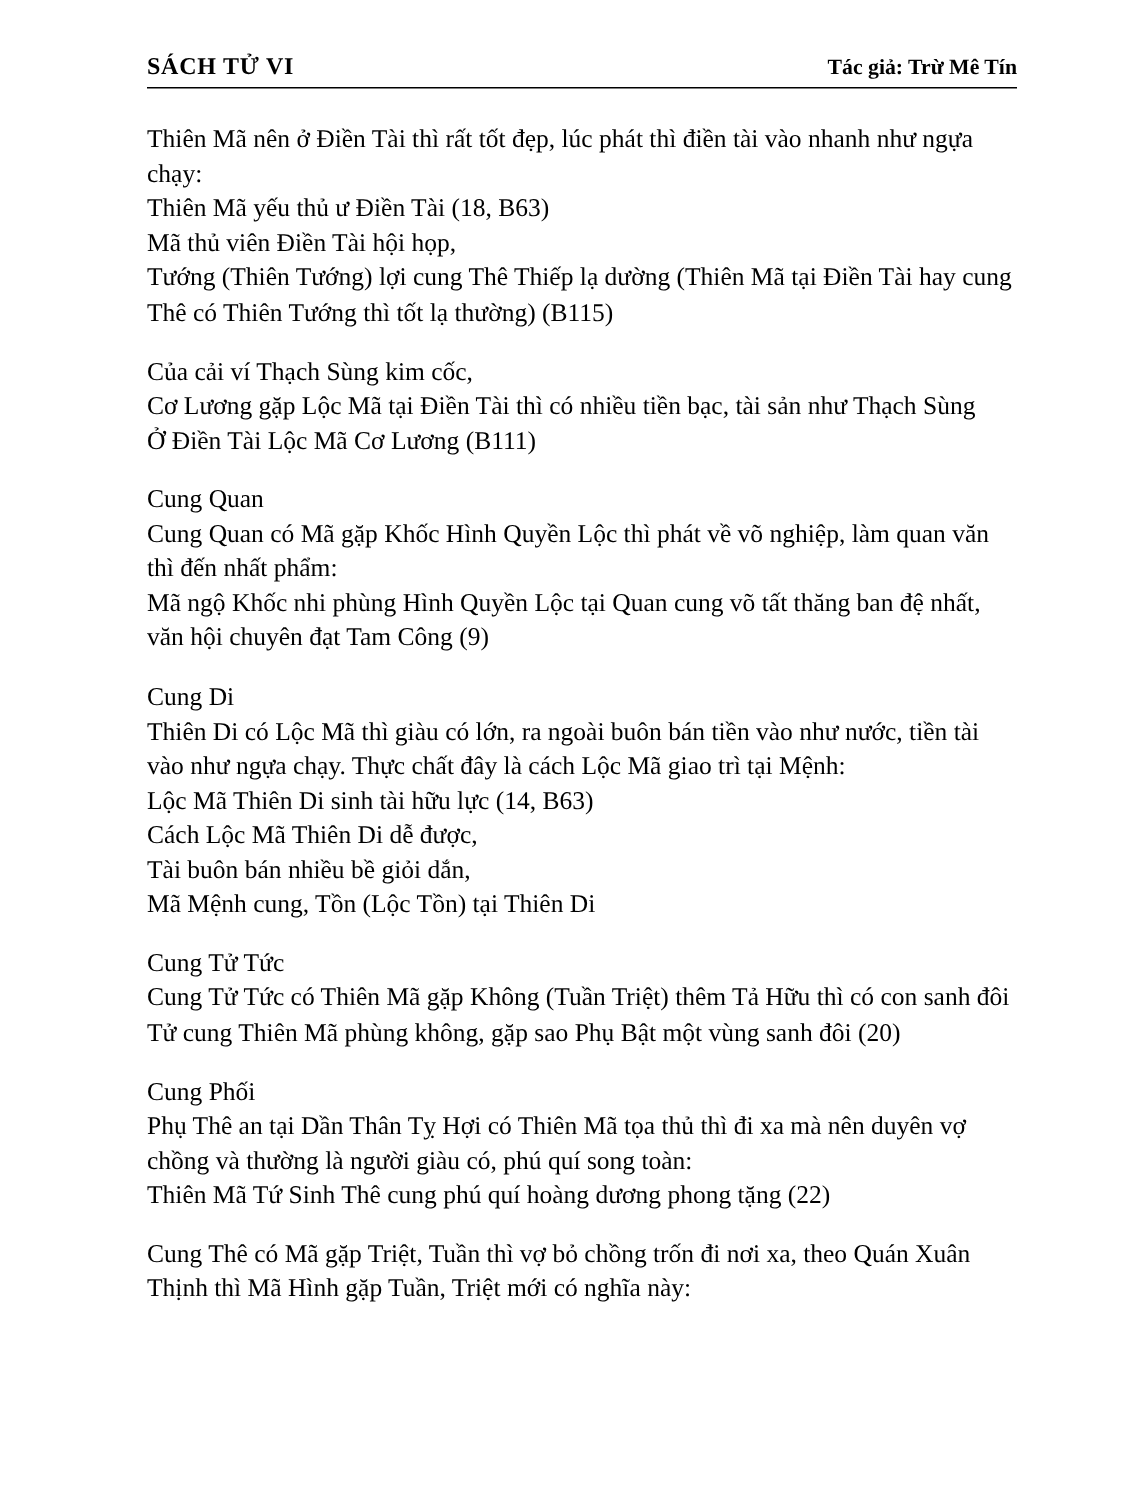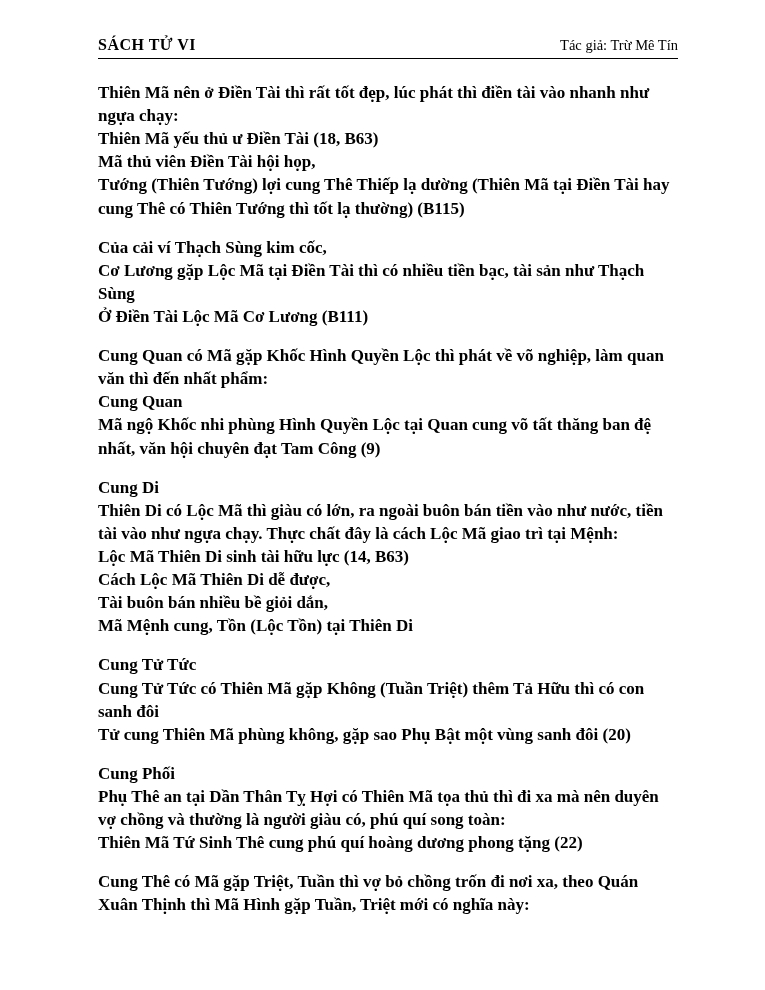--- a/index.html
+++ b/index.html
@@ -33,30 +33,30 @@
     border-bottom: 1.5px solid #000;
     padding-bottom: 4px;
   }
   .header-left {
     font-weight: bold;
     font-size: 16px;
     letter-spacing: 0.5px;
   }
   .header-right {
     font-size: 14.5px;
+    font-weight: bold;
   }
   .body-text {
     margin-top: 22px;
     font-size: 17px;
     line-height: 1.36;
     text-align: left;
   }
   .para {
     margin: 0 0 0 0;
-    font-weight: bold;
   }
   .para + .para {
     margin-top: 0;
   }
   .block-gap {
     height: 16px;
   }
   footer.doc-footer {
     position: absolute;
     left: 86px;
@@ -109,22 +109,22 @@
 
       <div>
         <p class="para">Của cải ví Thạch Sùng kim cốc,</p>
         <p class="para">Cơ Lương gặp Lộc Mã tại Điền Tài thì có nhiều tiền bạc, tài sản như Thạch Sùng</p>
         <p class="para">Ở Điền Tài Lộc Mã Cơ Lương (B111)</p>
       </div>
 
       <div class="block-gap"></div>
 
       <div>
+        <p class="para">Cung Quan</p>
         <p class="para">Cung Quan có Mã gặp Khốc Hình Quyền Lộc thì phát về võ nghiệp, làm quan văn thì đến nhất phẩm:</p>
-        <p class="para">Cung Quan</p>
         <p class="para">Mã ngộ Khốc nhi phùng Hình Quyền Lộc tại Quan cung võ tất thăng ban đệ nhất, văn hội chuyên đạt Tam Công (9)</p>
       </div>
 
       <div class="block-gap"></div>
 
       <div>
         <p class="para">Cung Di</p>
         <p class="para">Thiên Di có Lộc Mã thì giàu có lớn, ra ngoài buôn bán tiền vào như nước, tiền tài vào như ngựa chạy. Thực chất đây là cách Lộc Mã giao trì tại Mệnh:</p>
         <p class="para">Lộc Mã Thiên Di sinh tài hữu lực (14, B63)</p>
         <p class="para">Cách Lộc Mã Thiên Di dễ được,</p>

